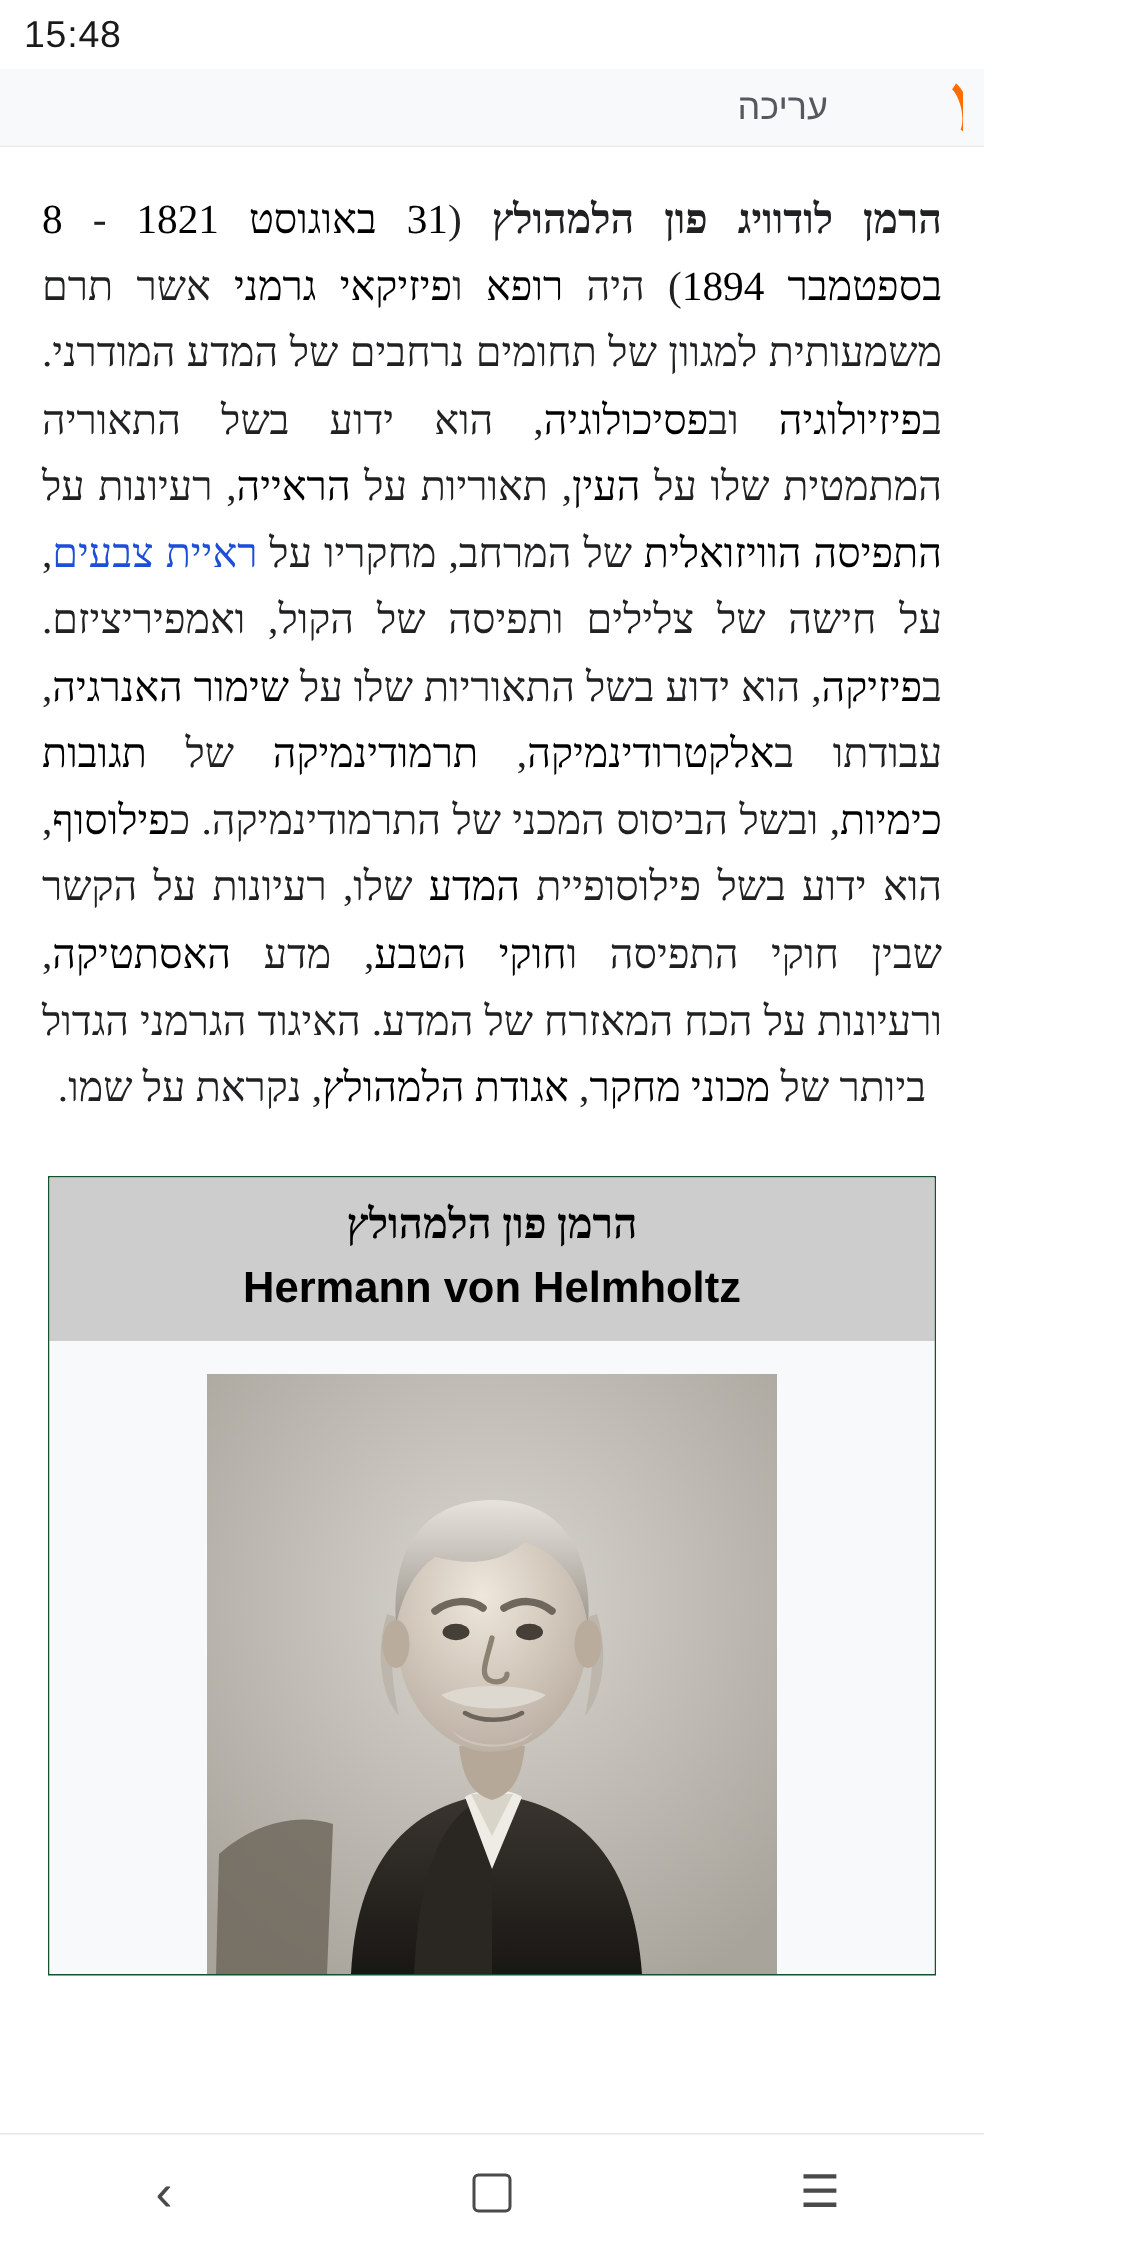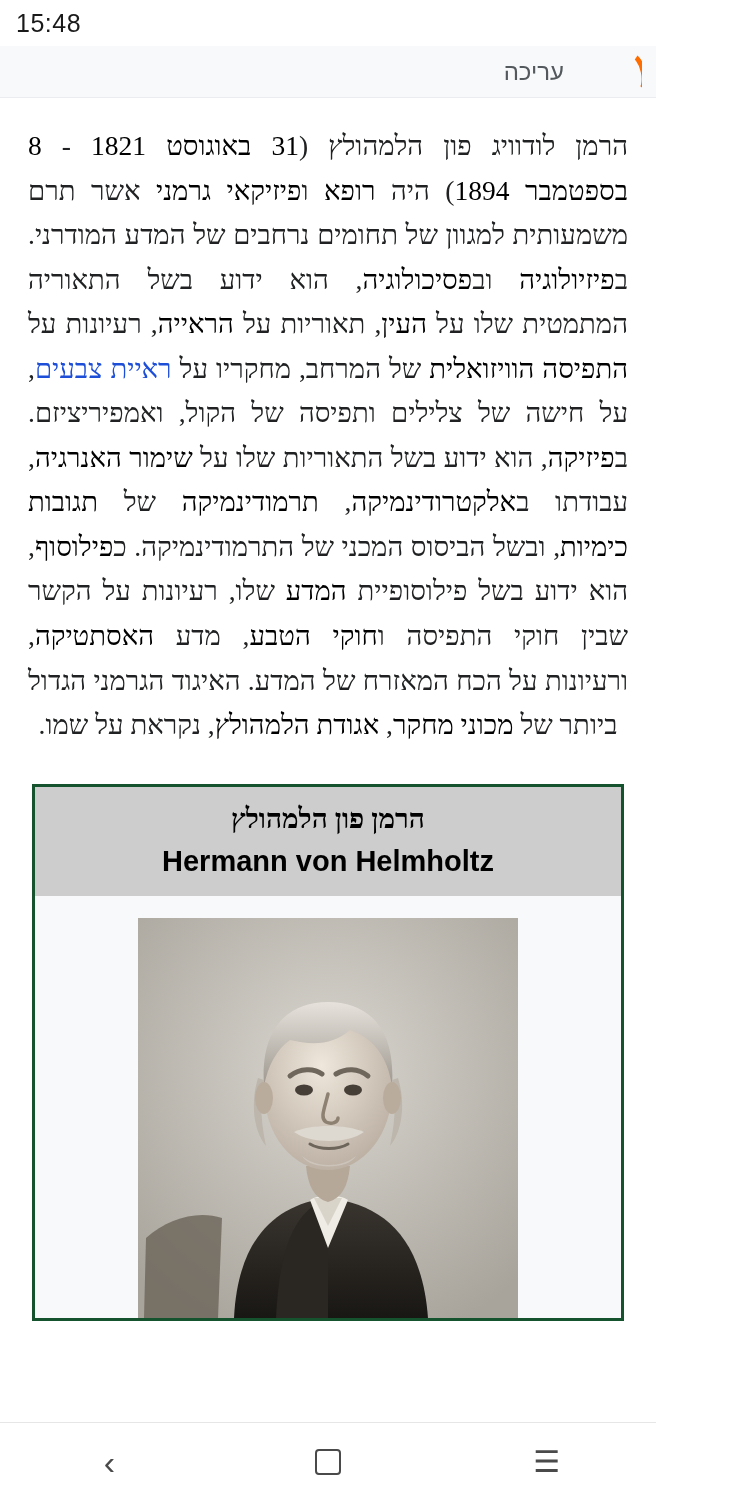--- a/index.html
+++ b/index.html
@@ -97,21 +97,21 @@
   .mute-icon svg { display: block; }
 
   
   .toolbar {
     height: 52px;
     background: #f8f9fa;
     border-bottom: 1px solid #eaecf0;
     display: flex;
     align-items: center;
     justify-content: flex-end;
-    padding: 0 20px;
+    padding: 0 32px;
     flex: none;
     position: relative;
   }
   .edit-link {
     font-size: 24px;
     color: #54595d;
     font-family: "Liberation Sans", sans-serif;
     margin-left: auto;
     margin-right: 72px;
   }
@@ -144,28 +144,28 @@
   }
   .lead {
     direction: rtl;
     text-align: justify;
     text-align-last: center;
     font-size: 27.5px;
     line-height: 1.62;
     color: #202122;
     font-family: "Liberation Serif", serif;
   }
-  .lead b { font-weight: normal; }
+  .lead b { font-weight: bold; }
   .lead .lnk { color: #000000; }
   .lead .lnk-red { color: #1d4ed8; }
 
   
   .infobox {
     margin: 36px 4px 0 4px;
-    border: 3px solid #14532d;
+    border: 1px solid #14532d;
     background: #f8f9fa;
   }
   .infobox-header {
     background: #cdcdcd;
     padding: 16px 10px 18px 10px;
     text-align: center;
   }
   .infobox-title-he {
     direction: rtl;
     font-size: 28px;

